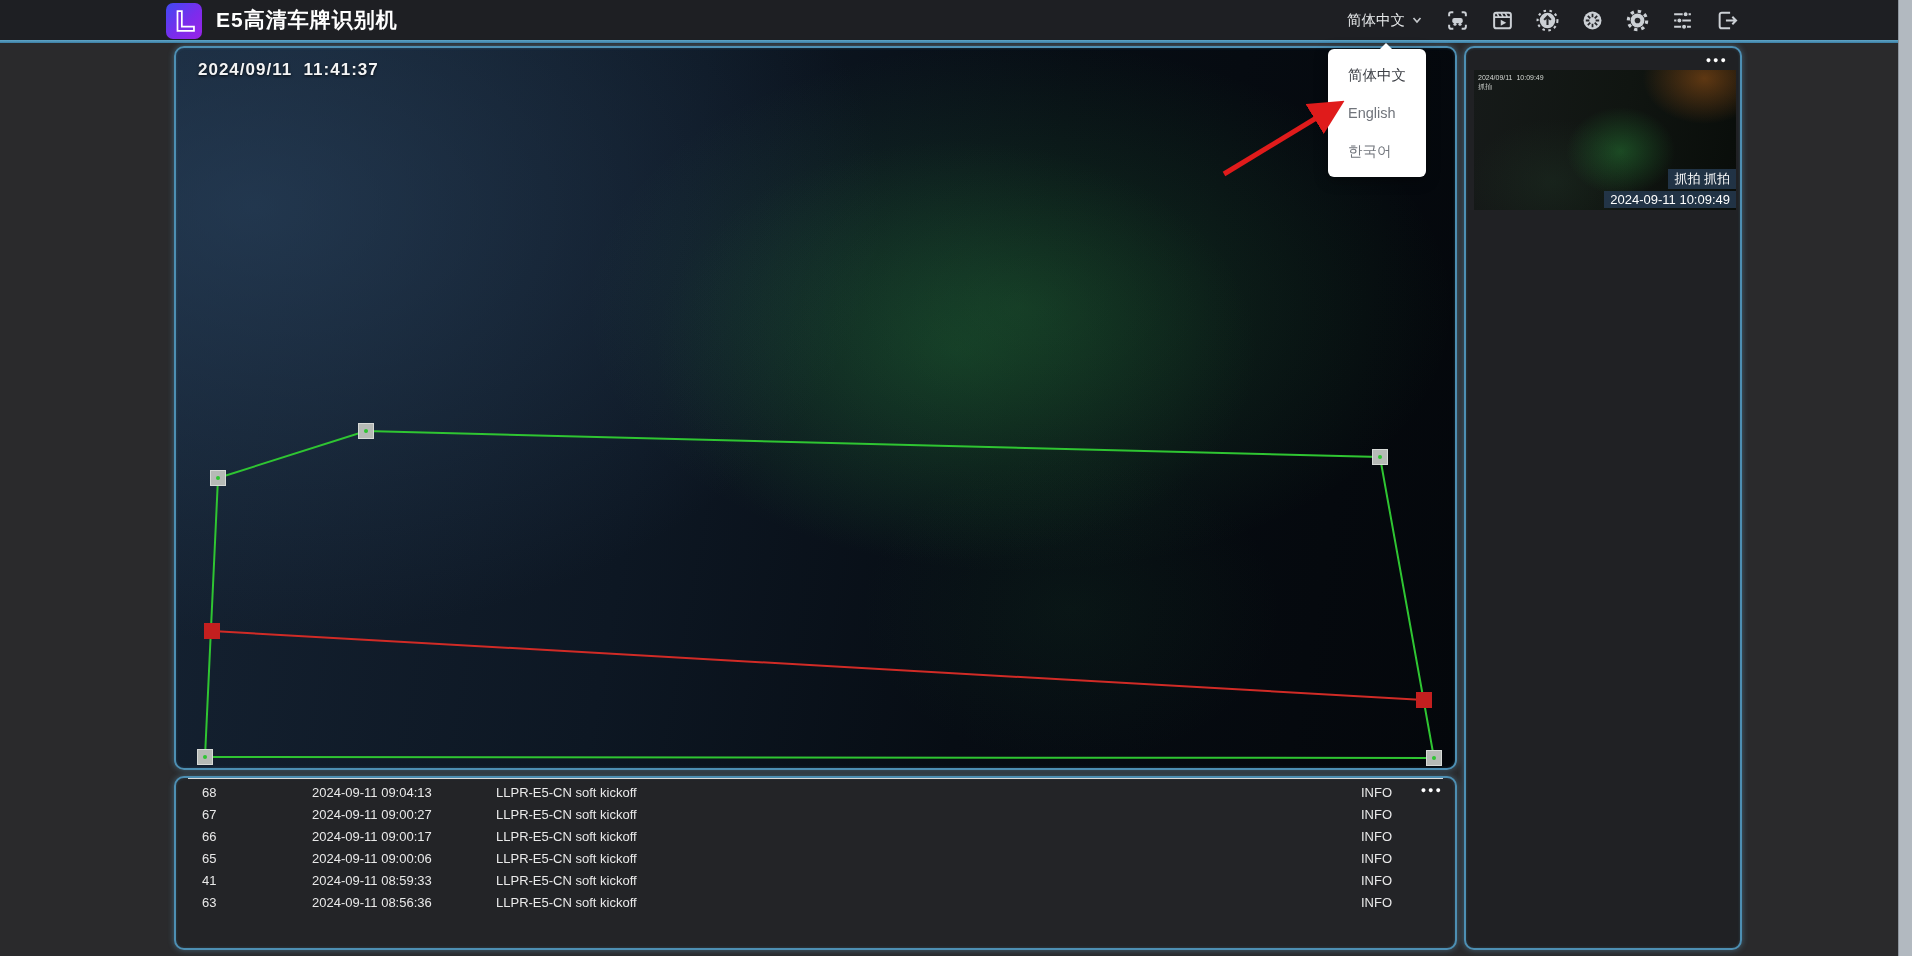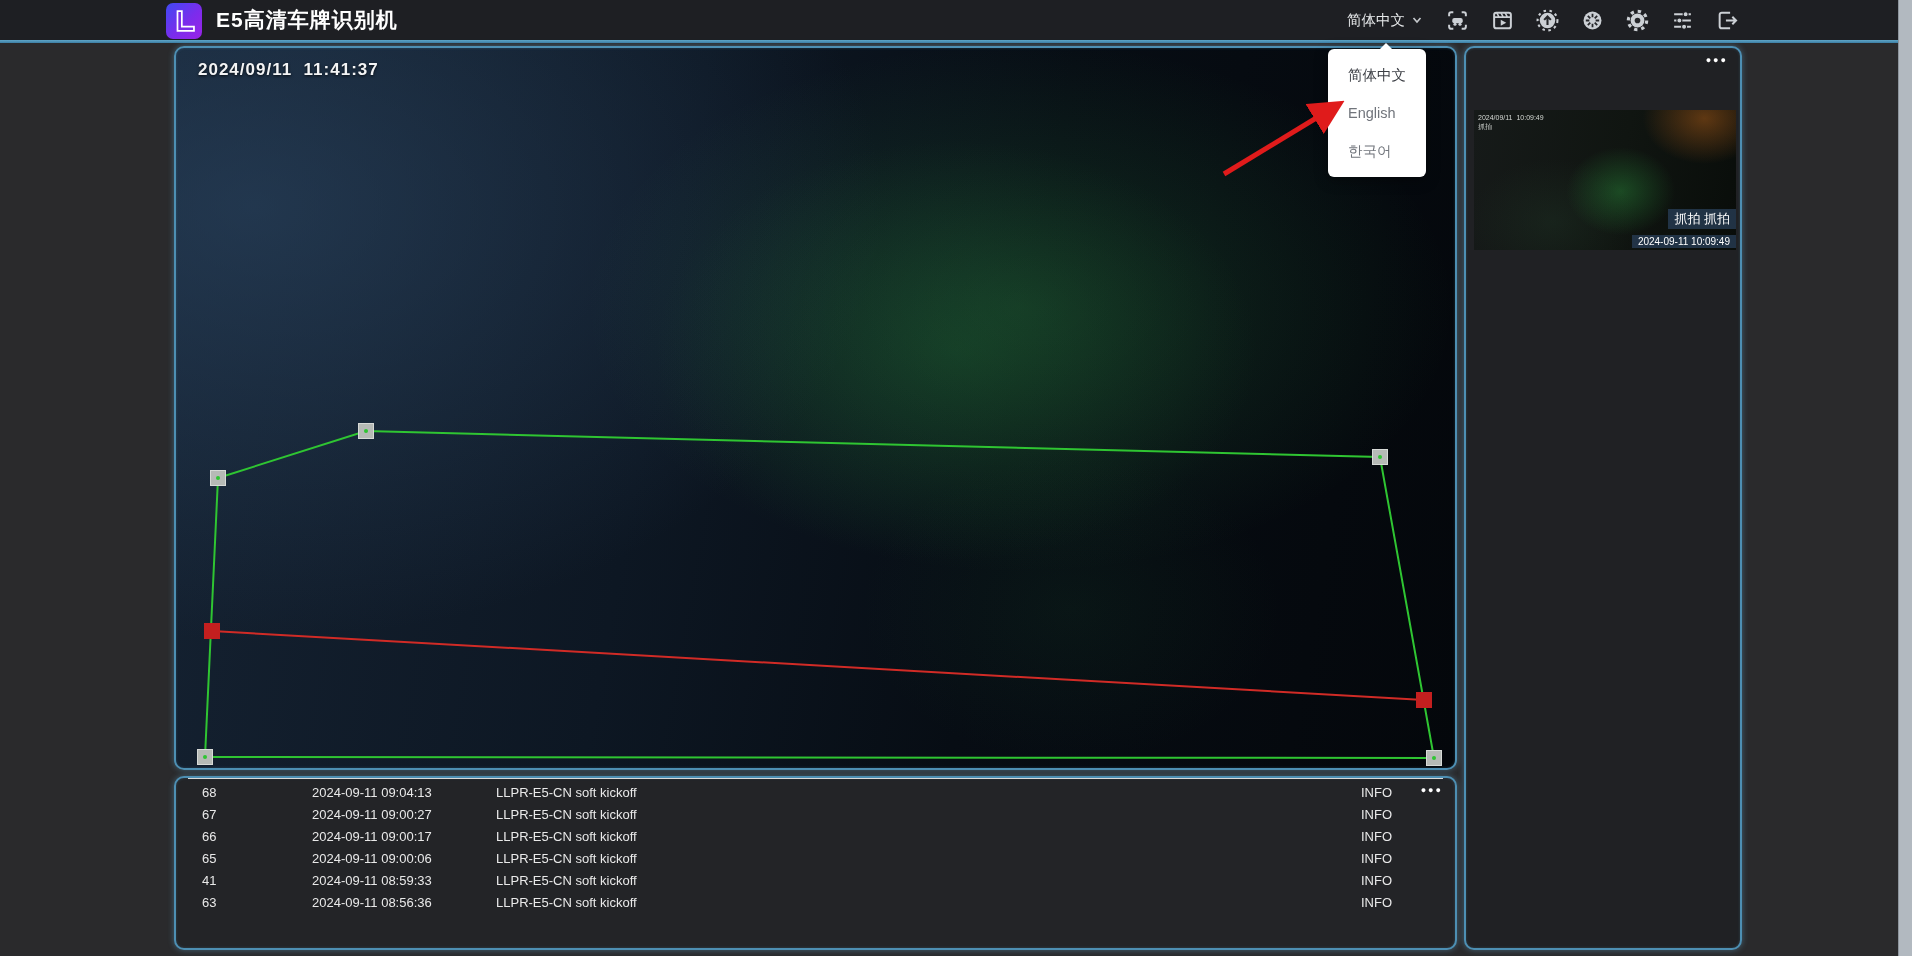--- a/index.html
+++ b/index.html
@@ -47,27 +47,27 @@
     cursor:pointer; line-height:10px; }
   .log-more { right:12px; top:7px; }
 
   .sidebar { left:1464px; top:46px; width:278px; height:904px; background:#202124; }
   .side-more { right:12px; top:7px; }
   .thumb { position:absolute; left:8px; top:22px; width:262px; height:140px; overflow:hidden;
     background:
       radial-gradient(95px 70px at 88% 6%, rgba(150,82,22,.6), transparent 65%),
       radial-gradient(80px 65px at 56% 58%, rgba(46,160,66,.38), transparent 68%),
       radial-gradient(120px 90px at 30% 80%, rgba(40,70,50,.25), transparent 70%),
-      linear-gradient(100deg,#161a19 0%,#101511 55%,#090d0a 100%); margin-top: 40px; }
+      linear-gradient(100deg,#161a19 0%,#101511 55%,#090d0a 100%); }
   .thumb-osd { position:absolute; left:4px; top:3px; color:#d4d8d4; font-size:7px;
     line-height:9px; white-space:pre; }
   .thumb-label { position:absolute; right:0; bottom:21px; background:rgba(38,58,80,.85);
     color:#fff; font-size:13px; padding:1px 6px; }
   .thumb-time { position:absolute; right:0; bottom:2px; background:rgba(38,58,80,.85);
-    color:#fff; font-size:10px; padding:1px 6px; }
+    color:#fff; font-size:13px; padding:1px 6px; }
 
   
   .lang-menu { position:absolute; left:1328px; top:49px; width:98px; background:#ffffff;
     border-radius:6px; box-shadow:0 3px 14px rgba(0,0,0,.35); padding:7px 0; z-index:50; }
   .lang-menu::before { content:""; position:absolute; top:-6px; left:52px; border-left:6px solid transparent;
     border-right:6px solid transparent; border-bottom:6px solid #fff; }
   .lang-item { height:38px; line-height:38px; padding-left:20px; font-size:14.5px;
     color:#70747b; cursor:pointer; }
   .lang-item.selected { color:#3b3e44; }
 

